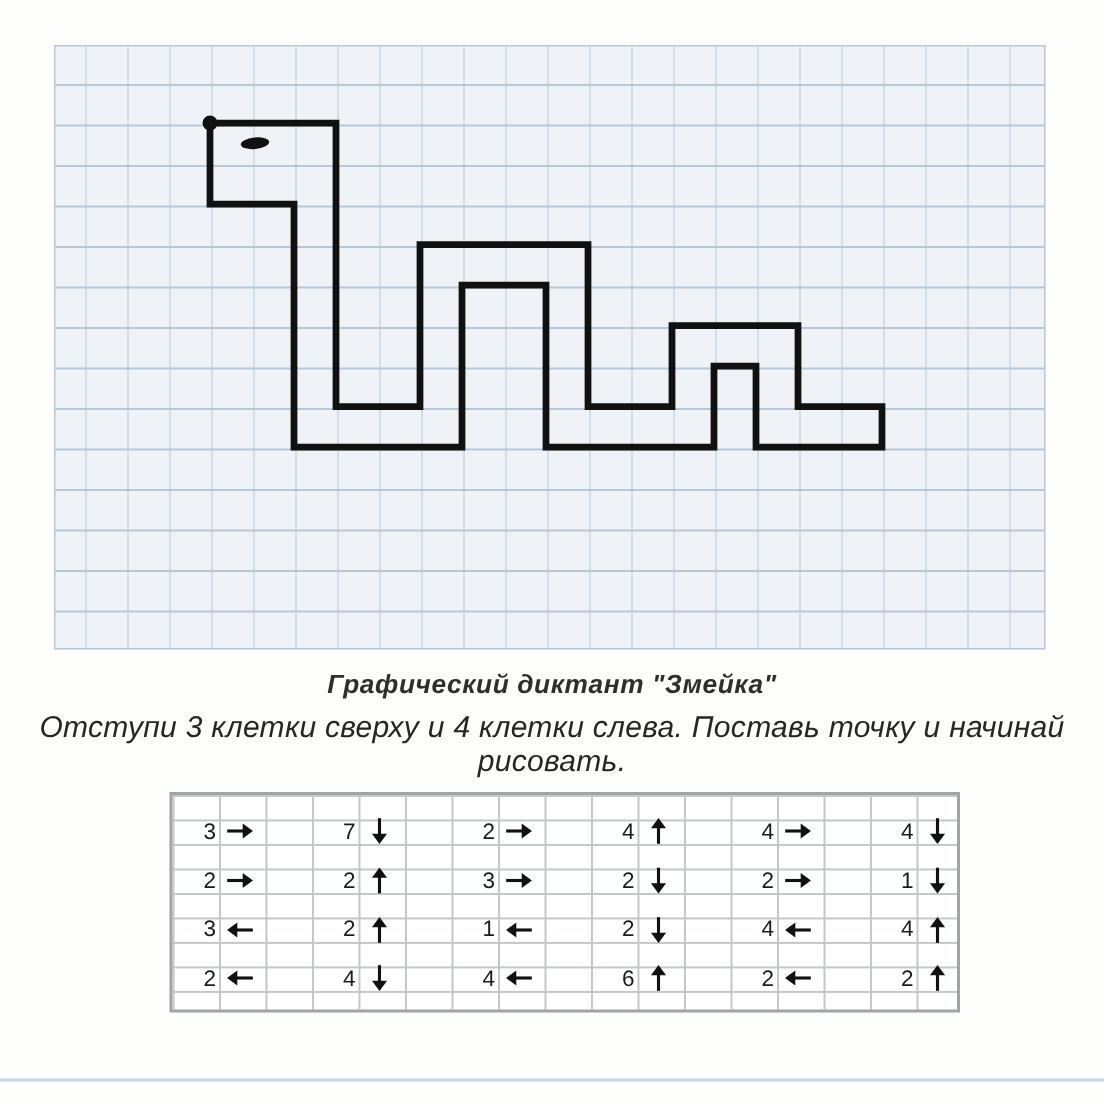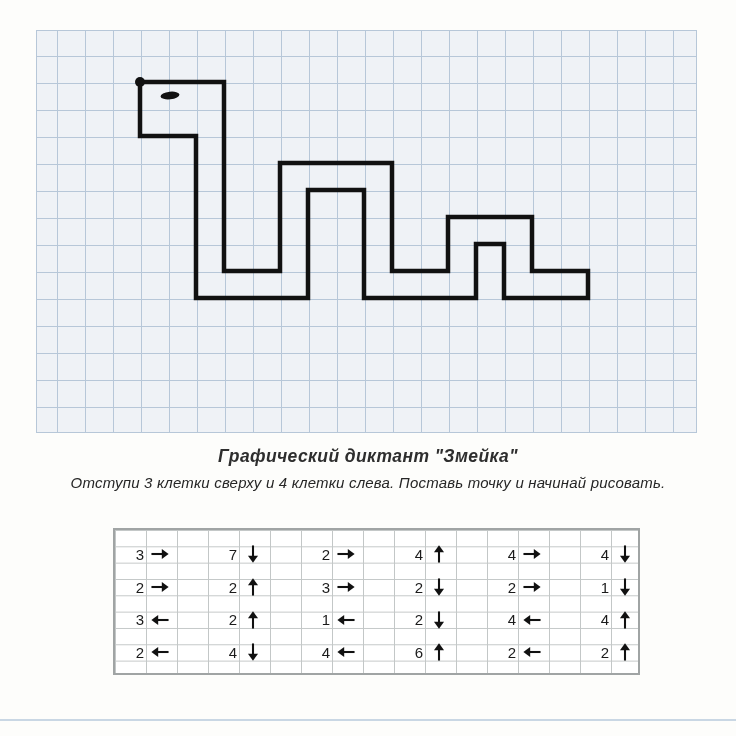--- a/index.html
+++ b/index.html
@@ -15,21 +15,21 @@
   
   #snakeSvg{position:absolute;left:0;top:0;width:736px;height:736px;pointer-events:none;}
 
   
   .title{
     position:absolute;left:0;top:446px;width:736px;text-align:center;
     font-size:17.5px;font-weight:bold;font-style:italic;color:#2e2e2e;letter-spacing:.4px;
   }
   .instruction{
     position:absolute;left:0;top:474px;width:736px;text-align:center;
-    font-size:15px;font-style:italic;color:#262626;letter-spacing:.2px;
+    font-size:20px;font-style:italic;color:#262626;letter-spacing:.2px;
   }
 
   
   #dict{
     position:absolute;left:113px;top:528px;width:527px;height:147px;
     box-sizing:border-box;border:2px solid #a0a4a4;background-color:#ffffff;
     background-image:
       linear-gradient(to right,#c3c7c7 1px,transparent 1px),
       linear-gradient(to bottom,#c3c7c7 1px,transparent 1px);
     background-size:31px 16.333px;

